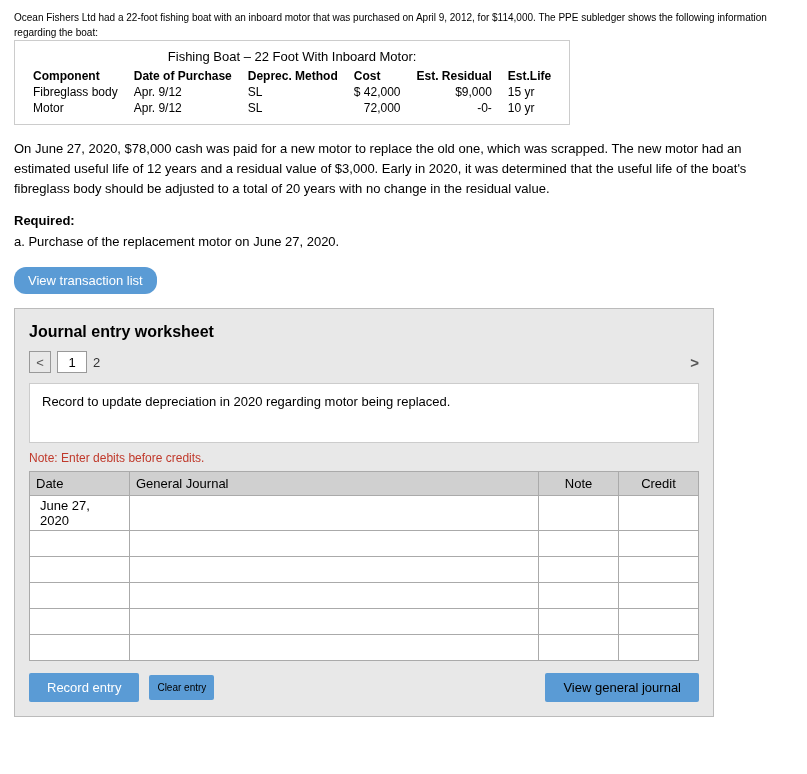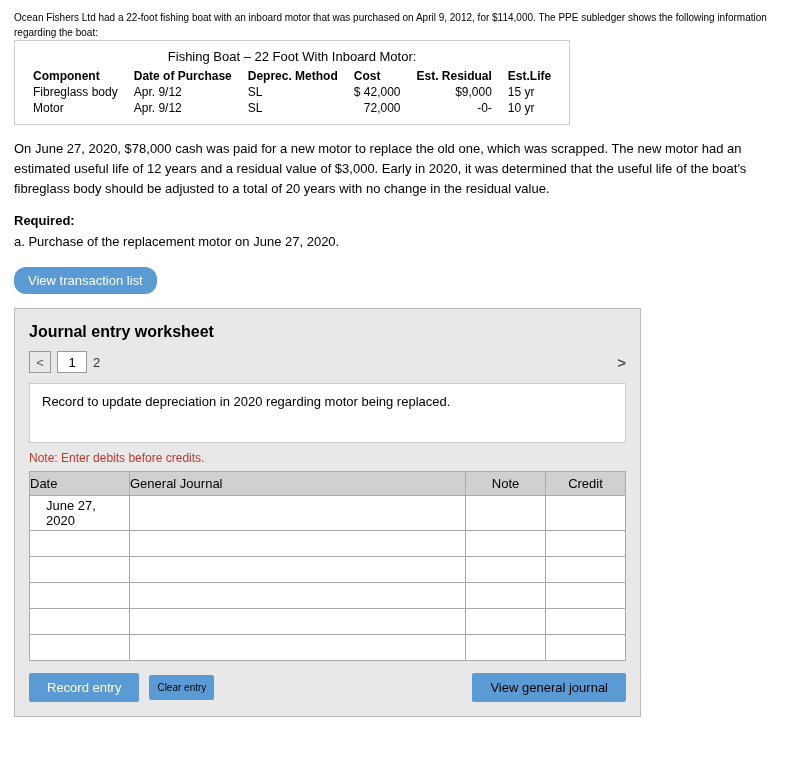--- a/index.html
+++ b/index.html
@@ -67,21 +67,21 @@
       padding: 6px 14px;
       font-size: 13px;
       cursor: pointer;
       margin-bottom: 14px;
       border-radius: 12px;
     }
     .journal-container {
       border: 1px solid #bbb;
       background: #e8e8e8;
       padding: 14px 14px 14px 14px;
-      width: 627px;
+      width: 700px;
     }
     .journal-title {
       font-size: 16px;
       font-weight: bold;
       margin-bottom: 10px;
     }
     .nav-row {
       display: flex;
       align-items: center;
       margin-bottom: 10px;
@@ -135,21 +135,21 @@
       margin-bottom: 6px;
     }
     .journal-table {
       width: 100%;
       border-collapse: collapse;
       background: #fff;
     }
     .journal-table th {
       background: #d0d0d0;
       border: 1px solid #aaa;
-      padding: 4px 0;
+      padding: 4px 6px;
       text-align: center;
       font-size: 13px;
       font-weight: normal;
     }
     .journal-table th.date-col { text-align: left; width: 100px; }
     .journal-table th.journal-col { text-align: left; }
     .journal-table th.debit-col { width: 80px; }
     .journal-table th.credit-col { width: 80px; }
     .journal-table td {
       border: 1px solid #aaa;
@@ -159,21 +159,21 @@
     .journal-table td input {
       width: 100%;
       height: 100%;
       border: none;
       outline: none;
       padding: 2px 6px;
       font-size: 13px;
       background: transparent;
     }
     .journal-table td.date-cell {
-      padding: 2px 16px;
+      padding: 2px 10px;
       font-size: 13px;
       vertical-align: middle;
     }
     .bottom-buttons {
       display: flex;
       gap: 10px;
       margin-top: 12px;
       align-items: center;
     }
     .btn-record {

